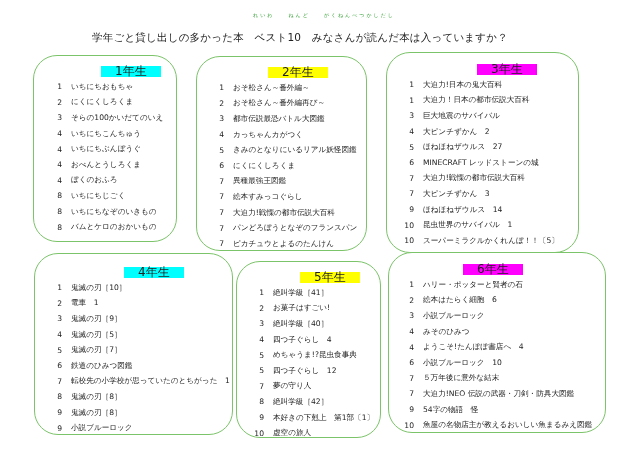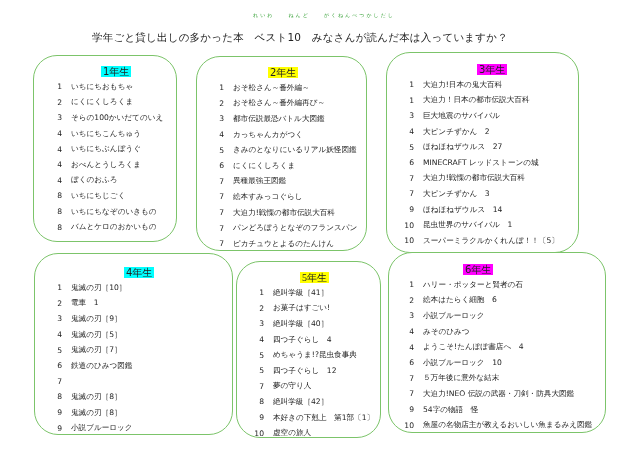--- a/index.html
+++ b/index.html
@@ -55,22 +55,22 @@
     }
     .box {
       position: absolute;
       border: 1.4px solid #7cc46a;
       border-radius: 24px;
       box-sizing: border-box;
       background: #fff;
     }
     .grade-label {
       position: absolute;
-      font-size: 10px;
-      padding: 0 2px;
+      font-size: 12px;
+      padding: 0 14px;
       line-height: 11px;
       color: #222;
     }
     .list {
       position: absolute;
       margin: 0;
       padding: 0;
       list-style: none;
     }
     .list li {
@@ -266,37 +266,38 @@
   <li>
       <span class="rank">5</span>
       <span class="book">鬼滅の刃［7］</span>
     </li>
   <li>
       <span class="rank">6</span>
       <span class="book">鉄道のひみつ図鑑</span>
     </li>
   <li>
       <span class="rank">7</span>
+      <span class="book">転校先の小学校が思っていたのとちがった　1</span>
     </li>
   <li>
       <span class="rank">8</span>
       <span class="book">鬼滅の刃［8］</span>
     </li>
   <li>
       <span class="rank">9</span>
       <span class="book">鬼滅の刃［8］</span>
     </li>
   <li>
       <span class="rank">9</span>
       <span class="book">小説ブルーロック</span>
     </li>
 </ul>
 
 <div class="box" style="left:236px; top:261px; width:145px; height:177px;"></div>
-<span class="grade-label" style="left:300px; top:272px; background:#ffff00;font-family:Liberation Serif, serif;">5年生</span>
+<span class="grade-label" style="left:300px; top:272px; background:#ffff00;">5年生</span>
 <ul class="list" style="left:250px; top:285px;">
   <li>
       <span class="rank">1</span>
       <span class="book">絶叫学級［41］</span>
     </li>
   <li>
       <span class="rank">2</span>
       <span class="book">お菓子はすごい!</span>
     </li>
   <li>

